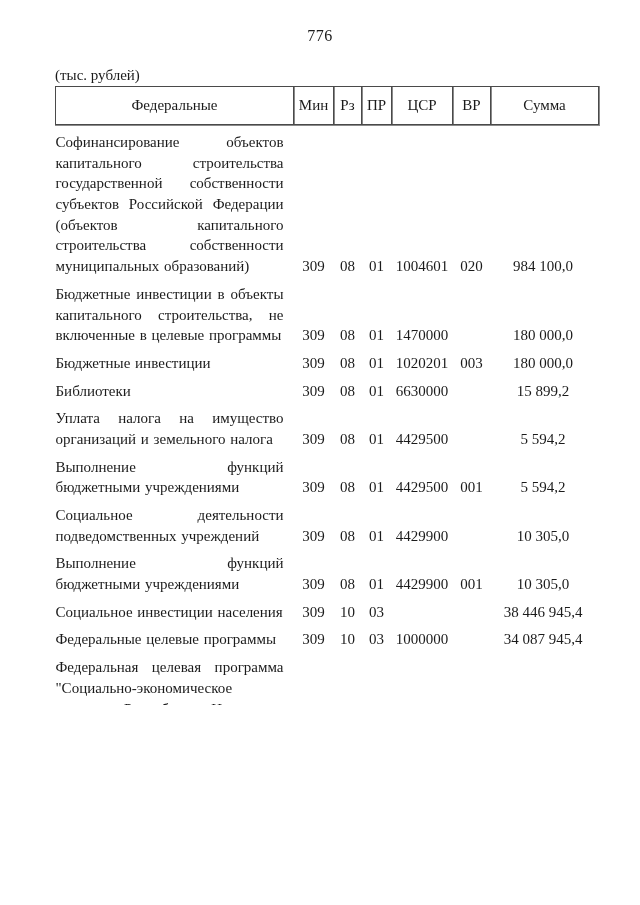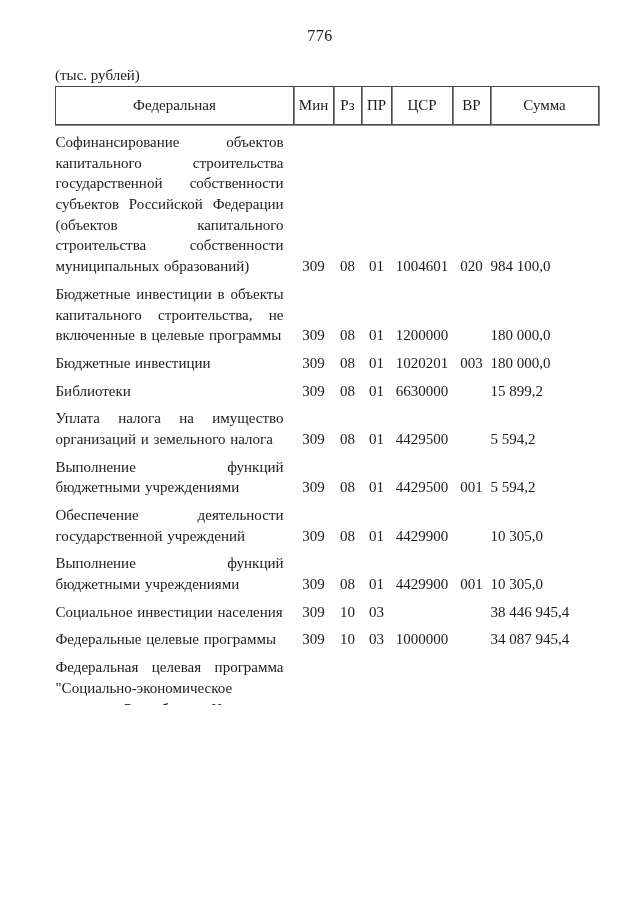--- a/index.html
+++ b/index.html
@@ -64,21 +64,21 @@
   }
   tbody td.c-min,
   tbody td.c-rz,
   tbody td.c-pr,
   tbody td.c-csr,
   tbody td.c-vr {
     text-align: center;
     white-space: nowrap;
   }
   tbody td.c-sum {
-    text-align: left;
+    text-align: center;
     white-space: nowrap;
     padding-right: 3px;
   }
 </style>
 </head>
 <body>
 
 <div class="page">
 
   <div class="page-number">776</div>
@@ -90,21 +90,21 @@
       <col class="c-name">
       <col class="c-min">
       <col class="c-rz">
       <col class="c-pr">
       <col class="c-csr">
       <col class="c-vr">
       <col class="c-sum">
     </colgroup>
     <thead>
       <tr>
-        <th>Федеральная</th>
+        <th>Федеральные</th>
         <th>Мин</th>
         <th>Рз</th>
         <th>ПР</th>
         <th>ЦСР</th>
         <th>ВР</th>
         <th>Сумма</th>
       </tr>
     </thead>
     <tbody id="budget-body">
     <tr>
@@ -115,21 +115,21 @@
       <td class="c-csr">1004601</td>
       <td class="c-vr">020</td>
       <td class="c-sum">984 100,0</td>
     </tr>
 
     <tr>
       <td class="c-name">Бюджетные инвестиции в объекты капитального строительства, не включенные в целевые программы</td>
       <td class="c-min">309</td>
       <td class="c-rz">08</td>
       <td class="c-pr">01</td>
-      <td class="c-csr">1200000</td>
+      <td class="c-csr">1470000</td>
       <td class="c-vr"></td>
       <td class="c-sum">180 000,0</td>
     </tr>
 
 
 
     <tr>
       <td class="c-name">Бюджетные инвестиции</td>
       <td class="c-min">309</td>
       <td class="c-rz">08</td>
@@ -163,21 +163,21 @@
       <td class="c-name">Выполнение функций бюджетными учреждениями</td>
       <td class="c-min">309</td>
       <td class="c-rz">08</td>
       <td class="c-pr">01</td>
       <td class="c-csr">4429500</td>
       <td class="c-vr">001</td>
       <td class="c-sum">5 594,2</td>
     </tr>
 
     <tr>
-      <td class="c-name">Обеспечение деятельности государственной учреждений</td>
+      <td class="c-name">Социальное деятельности подведомственных учреждений</td>
       <td class="c-min">309</td>
       <td class="c-rz">08</td>
       <td class="c-pr">01</td>
       <td class="c-csr">4429900</td>
       <td class="c-vr"></td>
       <td class="c-sum">10 305,0</td>
     </tr>
 
     <tr>
       <td class="c-name">Выполнение функций бюджетными учреждениями</td>

